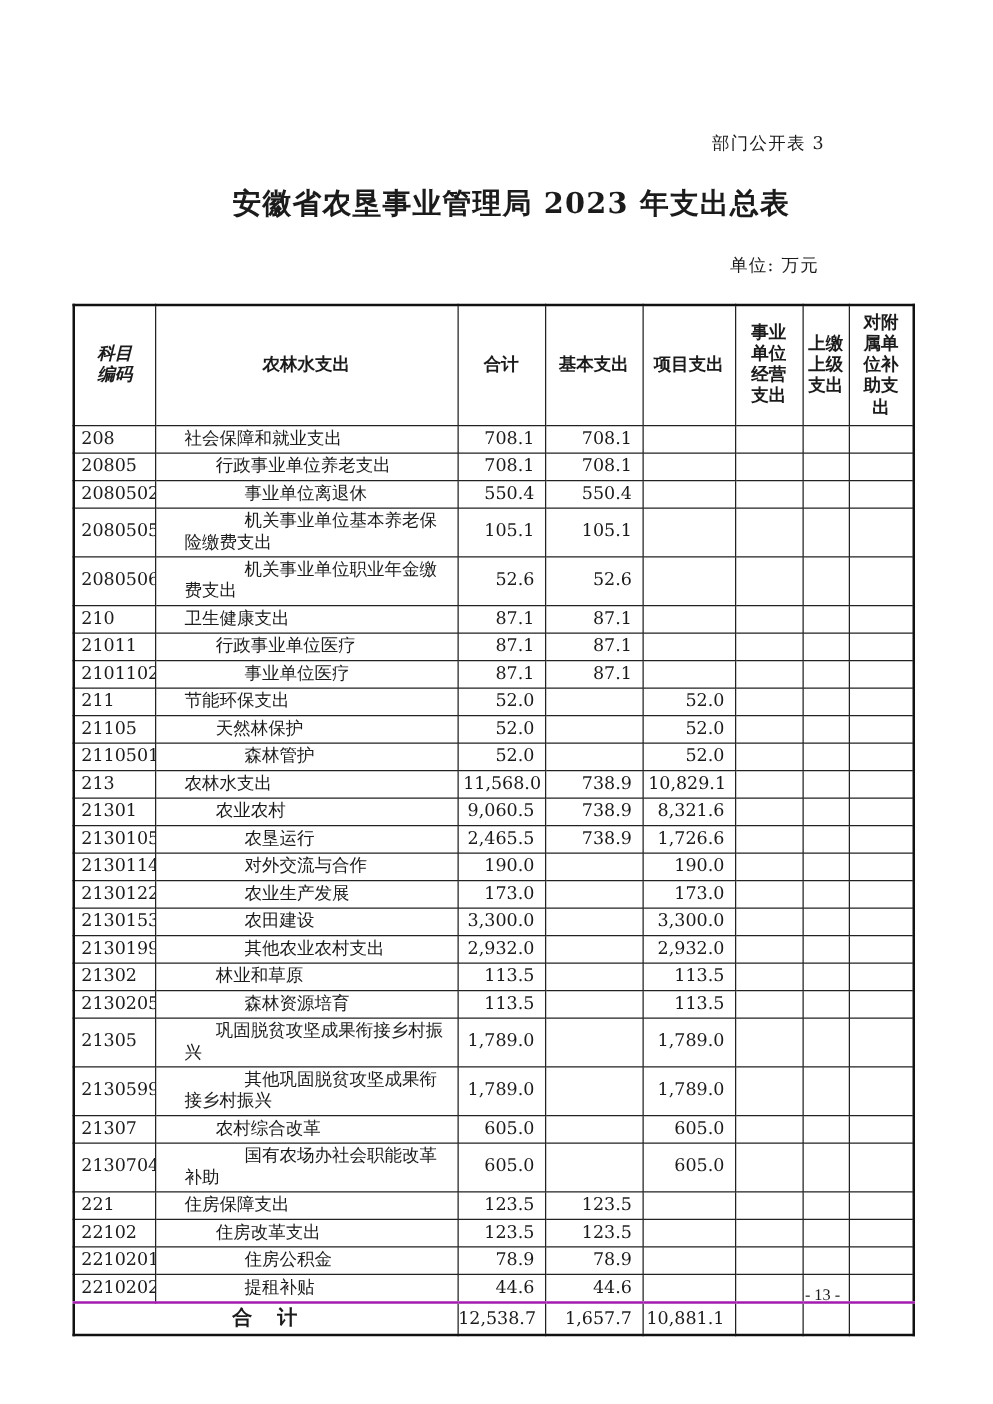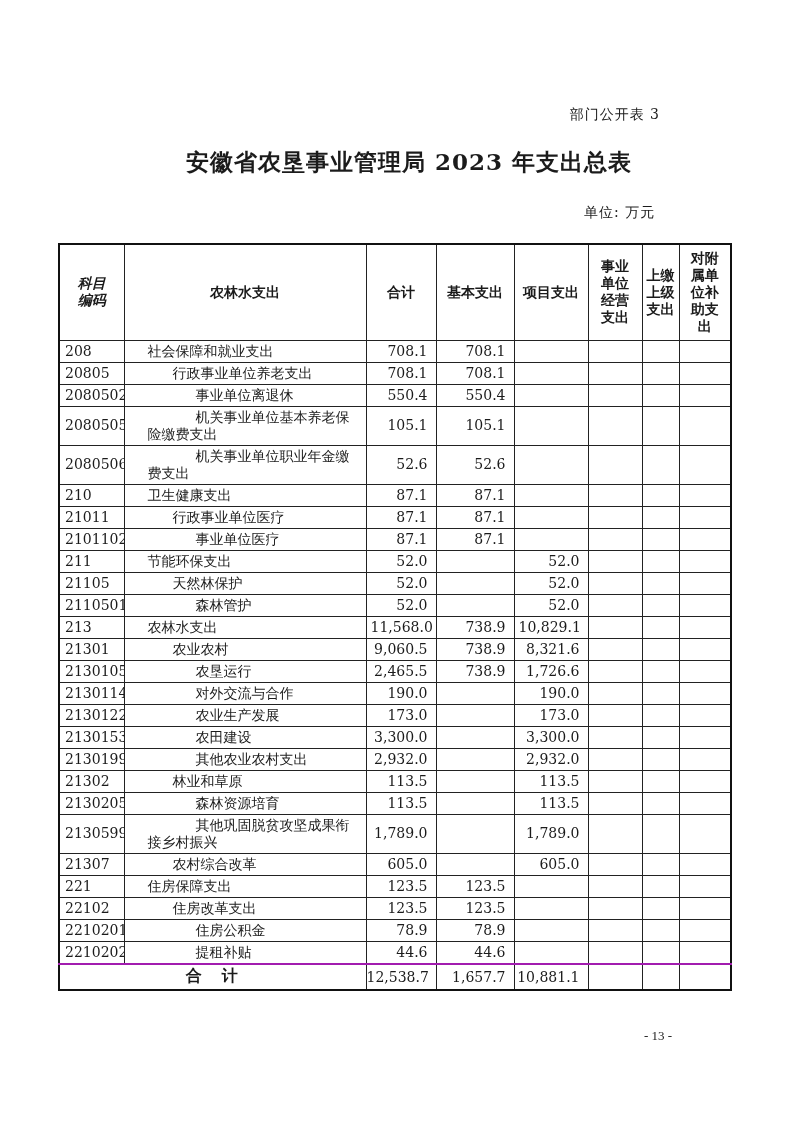--- a/index.html
+++ b/index.html
@@ -343,35 +343,59 @@
             <div class="name-text indent-3">森林资源培育</div>
           </td>
           <td class="col-num">113.5</td>
           <td class="col-num"></td>
           <td class="col-num">113.5</td>
           <td></td>
           <td></td>
           <td></td>
         </tr>
         <tr>
+          <td class="col-code">21305</td>
+          <td class="col-name">
+            <div class="name-text indent-2">巩固脱贫攻坚成果衔接乡村振兴</div>
+          </td>
+          <td class="col-num">1,789.0</td>
+          <td class="col-num"></td>
+          <td class="col-num">1,789.0</td>
+          <td></td>
+          <td></td>
+          <td></td>
+        </tr>
+        <tr>
           <td class="col-code">2130599</td>
           <td class="col-name">
             <div class="name-text indent-3">其他巩固脱贫攻坚成果衔接乡村振兴</div>
           </td>
           <td class="col-num">1,789.0</td>
           <td class="col-num"></td>
           <td class="col-num">1,789.0</td>
           <td></td>
           <td></td>
           <td></td>
         </tr>
         <tr>
           <td class="col-code">21307</td>
           <td class="col-name">
             <div class="name-text indent-2">农村综合改革</div>
+          </td>
+          <td class="col-num">605.0</td>
+          <td class="col-num"></td>
+          <td class="col-num">605.0</td>
+          <td></td>
+          <td></td>
+          <td></td>
+        </tr>
+        <tr>
+          <td class="col-code">2130704</td>
+          <td class="col-name">
+            <div class="name-text indent-3">国有农场办社会职能改革补助</div>
           </td>
           <td class="col-num">605.0</td>
           <td class="col-num"></td>
           <td class="col-num">605.0</td>
           <td></td>
           <td></td>
           <td></td>
         </tr>
         <tr>
           <td class="col-code">221</td>

